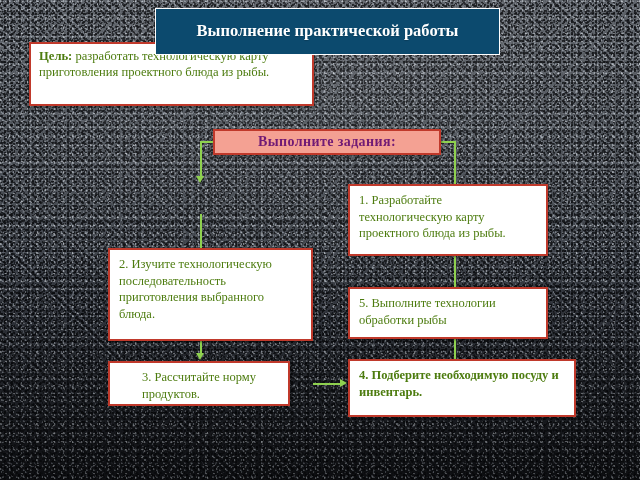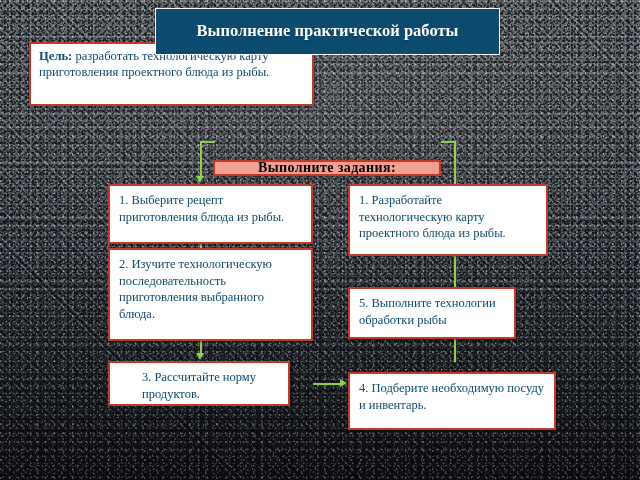--- a/index.html
+++ b/index.html
@@ -72,21 +72,21 @@
       radial-gradient(ellipse 120% 80% at 50% 18%, rgba(255,255,255,.10), transparent 62%),
       linear-gradient(180deg, transparent 52%, rgba(0,0,0,.38) 100%);
   }
 
   
   .box {
     position: absolute;
     box-sizing: border-box;
     background: #ffffff;
     border: 2px solid #c0392b;
-    color: #0c4a6e;
+    color: #4d7c0f;
     font-size: 12.5px;
     line-height: 1.32;
     padding: 6px 8px 5px 9px;
     z-index: 6;
     box-shadow: 1px 1px 2px rgba(0,0,0,.45);
     overflow: hidden;
   }
 
   #goal-box {
     left: 29px;
@@ -124,45 +124,44 @@
     z-index: 9;
     text-shadow: 0 1px 1px rgba(0,0,0,.18);
   }
 
   
   #tasks-header {
     position: absolute;
     left: 213px;
     top: 129px;
     width: 228px;
-    height: 16px;
+    height: 26px;
     box-sizing: border-box;
     background: #f4a193;
     border: 2px solid #c0392b;
-    color: #000000;
+    color: #701a75;
     font-weight: bold;
     font-size: 14px;
     letter-spacing: .4px;
     display: flex;
     align-items: center;
     justify-content: center;
     z-index: 8;
     box-shadow: 1px 1px 2px rgba(0,0,0,.4);
-    margin-top: 31px;
   }
 
   
   #task-1 { left: 108px; top: 184px; width: 205px; height: 60px; }
   #task-2 { left: 108px; top: 248px; width: 205px; height: 93px; }
   #task-3 { left: 108px; top: 361px; width: 182px; height: 45px; padding-left: 32px; }
 
   
   #task-6 { left: 348px; top: 184px; width: 200px; height: 72px; }
-  #task-5 { left: 348px; top: 287px; width: 168px; height: 52px; }
-  #task-4 { left: 348px; top: 372px; width: 208px; height: 58px; }
+  #task-5 { left: 348px; top: 287px; width: 200px; height: 52px; }
+  #task-4 { left: 348px; top: 359px; width: 228px; height: 58px; font-weight: bold; }
 
   
   .conn {
     position: absolute;
     background: #8fd14f;
     z-index: 4;
   }
   .conn-v { width: 2px; }
   .conn-h { height: 2px; }
 
@@ -215,21 +214,20 @@
   <div class="conn conn-v" style="left:454px; top:339px; height:23px;"></div>
 
   <div class="box" id="goal-box">
     <span class="lead">Цель:</span><span> разработать технологическую карту приготовления проектного блюда из рыбы.</span>
   </div>
 
   <div id="title-banner">Выполнение практической работы</div>
 
   <div id="tasks-header">Выполните задания:</div>
 
-  <div class="box" id="task-1">1. Выберите рецепт приготовления блюда из рыбы.</div>
   <div class="box" id="task-2">2. Изучите технологическую последовательность приготовления выбранного блюда.</div>
   <div class="box" id="task-3">3. Рассчитайте норму продуктов.</div>
 
   <div class="box" id="task-6">1. Разработайте технологическую карту проектного блюда из рыбы.</div>
   <div class="box" id="task-5">5. Выполните технологии обработки рыбы</div>
   <div class="box" id="task-4">4. Подберите необходимую посуду и инвентарь.</div>
 
 </div>
 
 </body></html>

